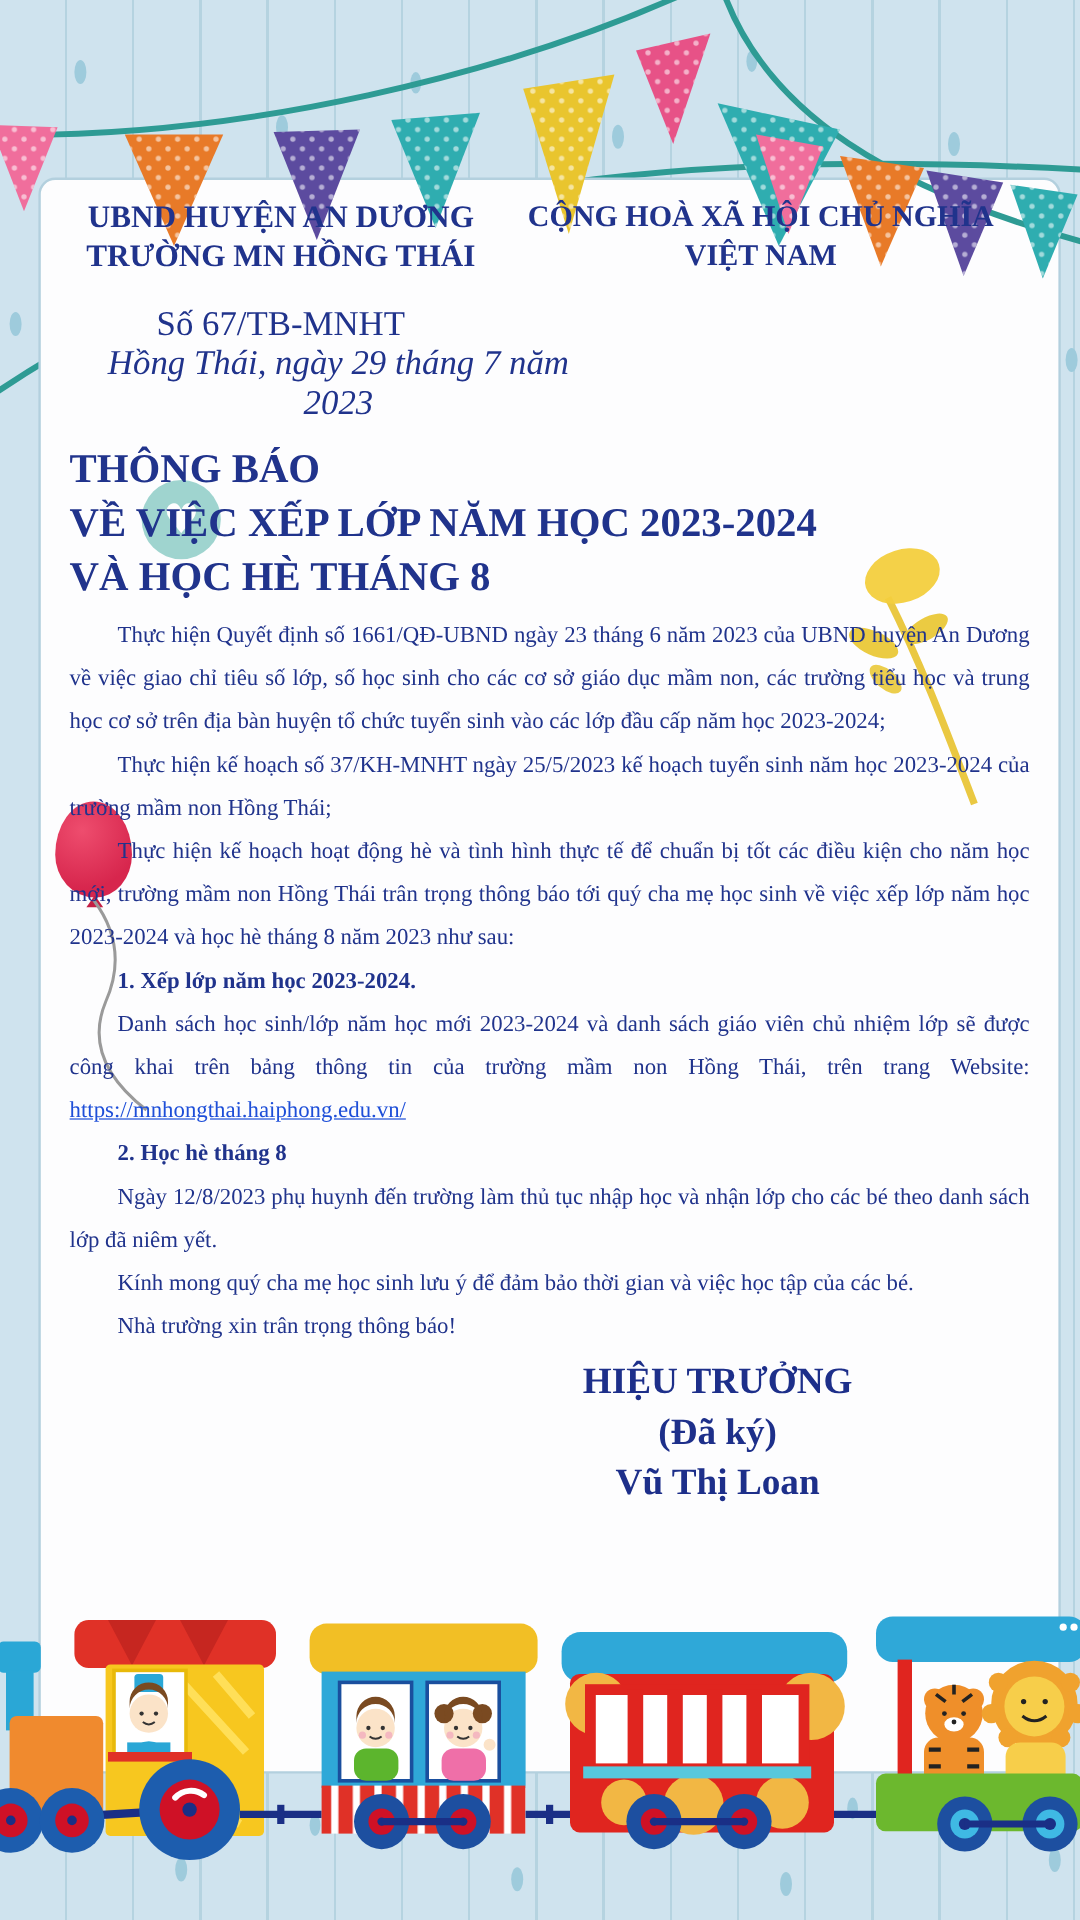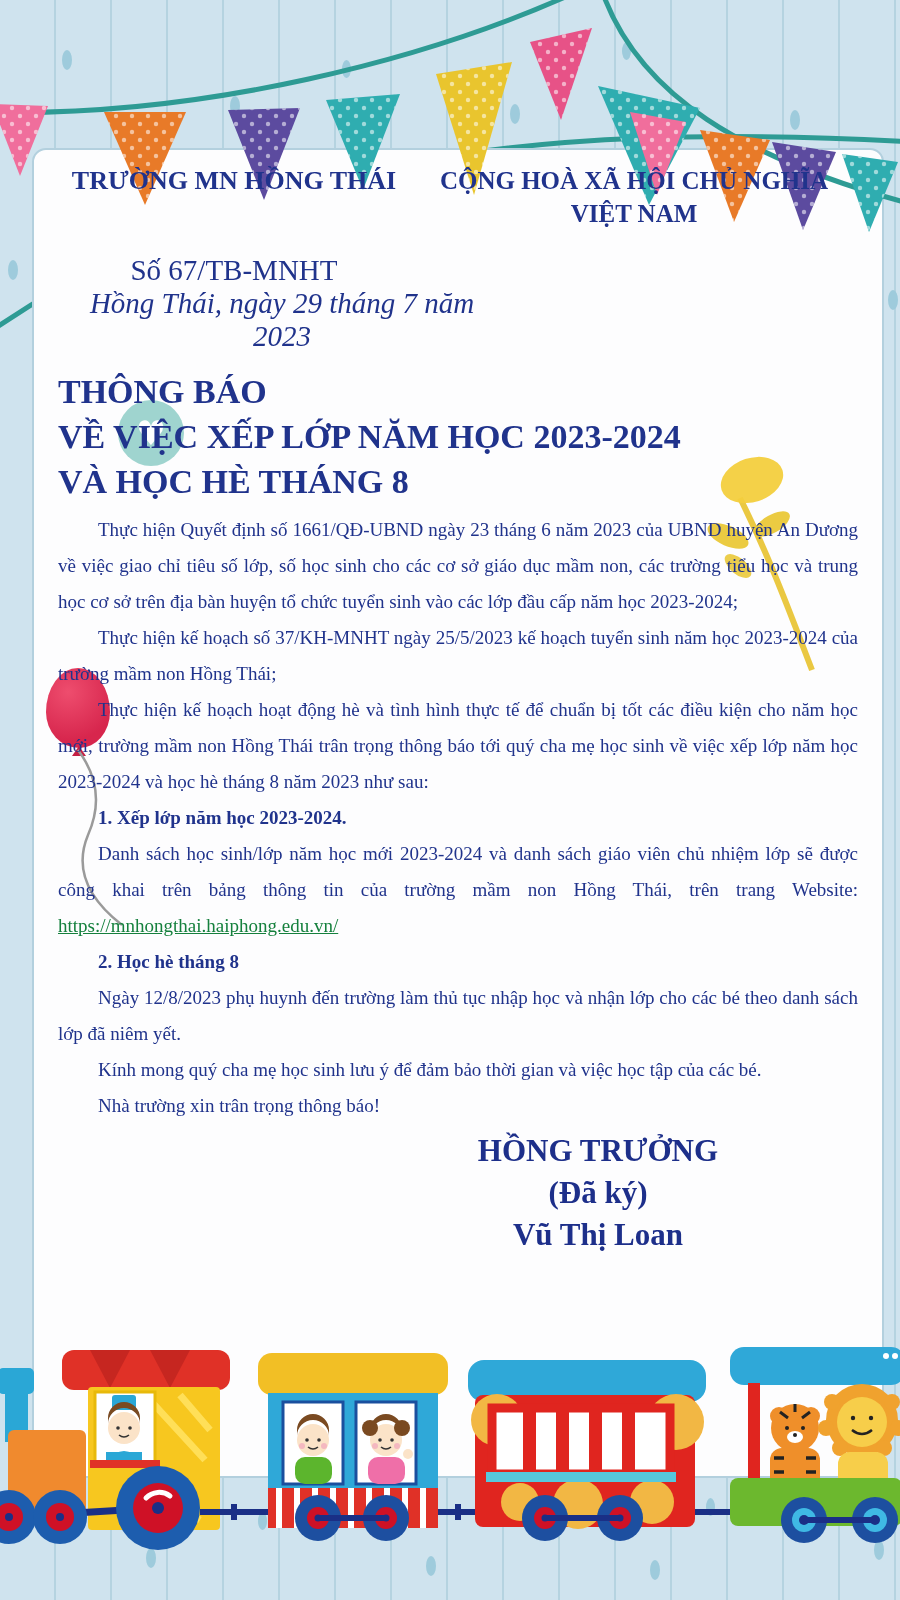--- a/index.html
+++ b/index.html
@@ -30,21 +30,21 @@
   .hdr-right{width:56%;text-align:center;font-size:25px;line-height:33px;}
   .hdr-right .motto{font-size:27px;text-decoration:underline;}
   .org2{}
   .meta{display:flex;margin-top:24px;font-size:29px;flex-direction:column;}
   .meta .num{width:44%;text-align:center;}
   .meta .date{width:56%;text-align:center;font-style:italic;}
   .doc-title{text-align:left;font-weight:bold;font-size:34px;line-height:45px;margin-top:16px;}
   .bodytext{margin-top:8px;font-size:19px;line-height:36px;text-align:justify;}
   .p{margin:0;text-indent:40px;}
   .h{margin:0;text-indent:40px;font-weight:bold;}
-  .link{color:#15803d;text-decoration:underline;cursor:pointer;}
+  .link{color:#1d4ed8;text-decoration:underline;cursor:pointer;}
   .sig{margin-top:6px;margin-left:44%;width:47%;text-align:center;
        font-weight:bold;font-size:31px;line-height:42px;color:#1d2f8a;}
   
   .heart-circle{position:absolute;left:86px;top:252px;width:66px;height:66px;border-radius:50%;
     background:#53b3a9;opacity:.55;display:flex;align-items:center;justify-content:center;
     color:#ffffff;font-size:34px;font-family:"DejaVu Sans",sans-serif;}
   
   .balloon{position:absolute;left:14px;top:520px;width:64px;height:80px;
     background:radial-gradient(circle at 35% 30%,#ee4d6e,#d7264d 70%);
     border-radius:50% 50% 48% 52% / 55% 55% 45% 45%;}
@@ -150,20 +150,21 @@
   </svg>
   <div class="decor balloon"></div>
   <div class="decor balloon-knot"></div>
   <svg class="decor" style="left:20px;top:600px;" width="140" height="180" viewBox="0 0 140 180">
     <path d="M 26 2 q 30 40 10 85 q -20 48 34 90" fill="none" stroke="#9a9a9a" stroke-width="2.5"></path>
   </svg>
 
   <div class="textz">
     <div class="hdr">
       <div class="hdr-left">
+        <div>UBND HUYỆN AN DƯƠNG</div>
         <div class="org2">TRƯỜNG MN HỒNG THÁI</div>
       </div>
       <div class="hdr-right">
         <div>CỘNG HOÀ XÃ HỘI CHỦ NGHĨA VIỆT NAM</div>
       </div>
     </div>
 
     <div class="meta">
       <div class="num">Số 67/TB-MNHT</div>
       <div class="date">Hồng Thái, ngày 29 tháng 7 năm 2023</div>
@@ -181,21 +182,21 @@
       <p class="p">Thực hiện kế hoạch hoạt động hè và tình hình thực tế để chuẩn bị tốt các điều kiện cho năm học mới, trường mầm non Hồng Thái trân trọng thông báo tới quý cha mẹ học sinh về việc xếp lớp năm học 2023-2024 và học hè tháng 8 năm 2023 như sau:</p>
       <p class="h">1. Xếp lớp năm học 2023-2024.</p>
       <p class="p"><span>Danh sách học sinh/lớp năm học mới 2023-2024 và danh sách giáo viên chủ nhiệm lớp sẽ được công khai trên bảng thông tin của trường mầm non Hồng Thái, trên trang Website:</span> <a class="link">https://mnhongthai.haiphong.edu.vn/</a></p>
       <p class="h">2. Học hè tháng 8</p>
       <p class="p">Ngày 12/8/2023 phụ huynh đến trường làm thủ tục nhập học và nhận lớp cho các bé theo danh sách lớp đã niêm yết.</p>
       <p class="p">Kính mong quý cha mẹ học sinh lưu ý để đảm bảo thời gian và việc học tập của các bé.</p>
       <p class="p">Nhà trường xin trân trọng thông báo!</p>
     </div>
 
     <div class="sig">
-      <div>HỒNG TRƯỞNG</div>
+      <div>HIỆU TRƯỞNG</div>
       <div>(Đã ký)</div>
       <div>Vũ Thị Loan</div>
     </div>
   </div>
 </div>
 
 <svg class="svg-train" width="900" height="260" viewBox="0 0 900 260">
   <defs>
     <pattern id="rstripes" width="18" height="40" patternUnits="userSpaceOnUse">
       <rect width="18" height="40" fill="#e03127"></rect>

